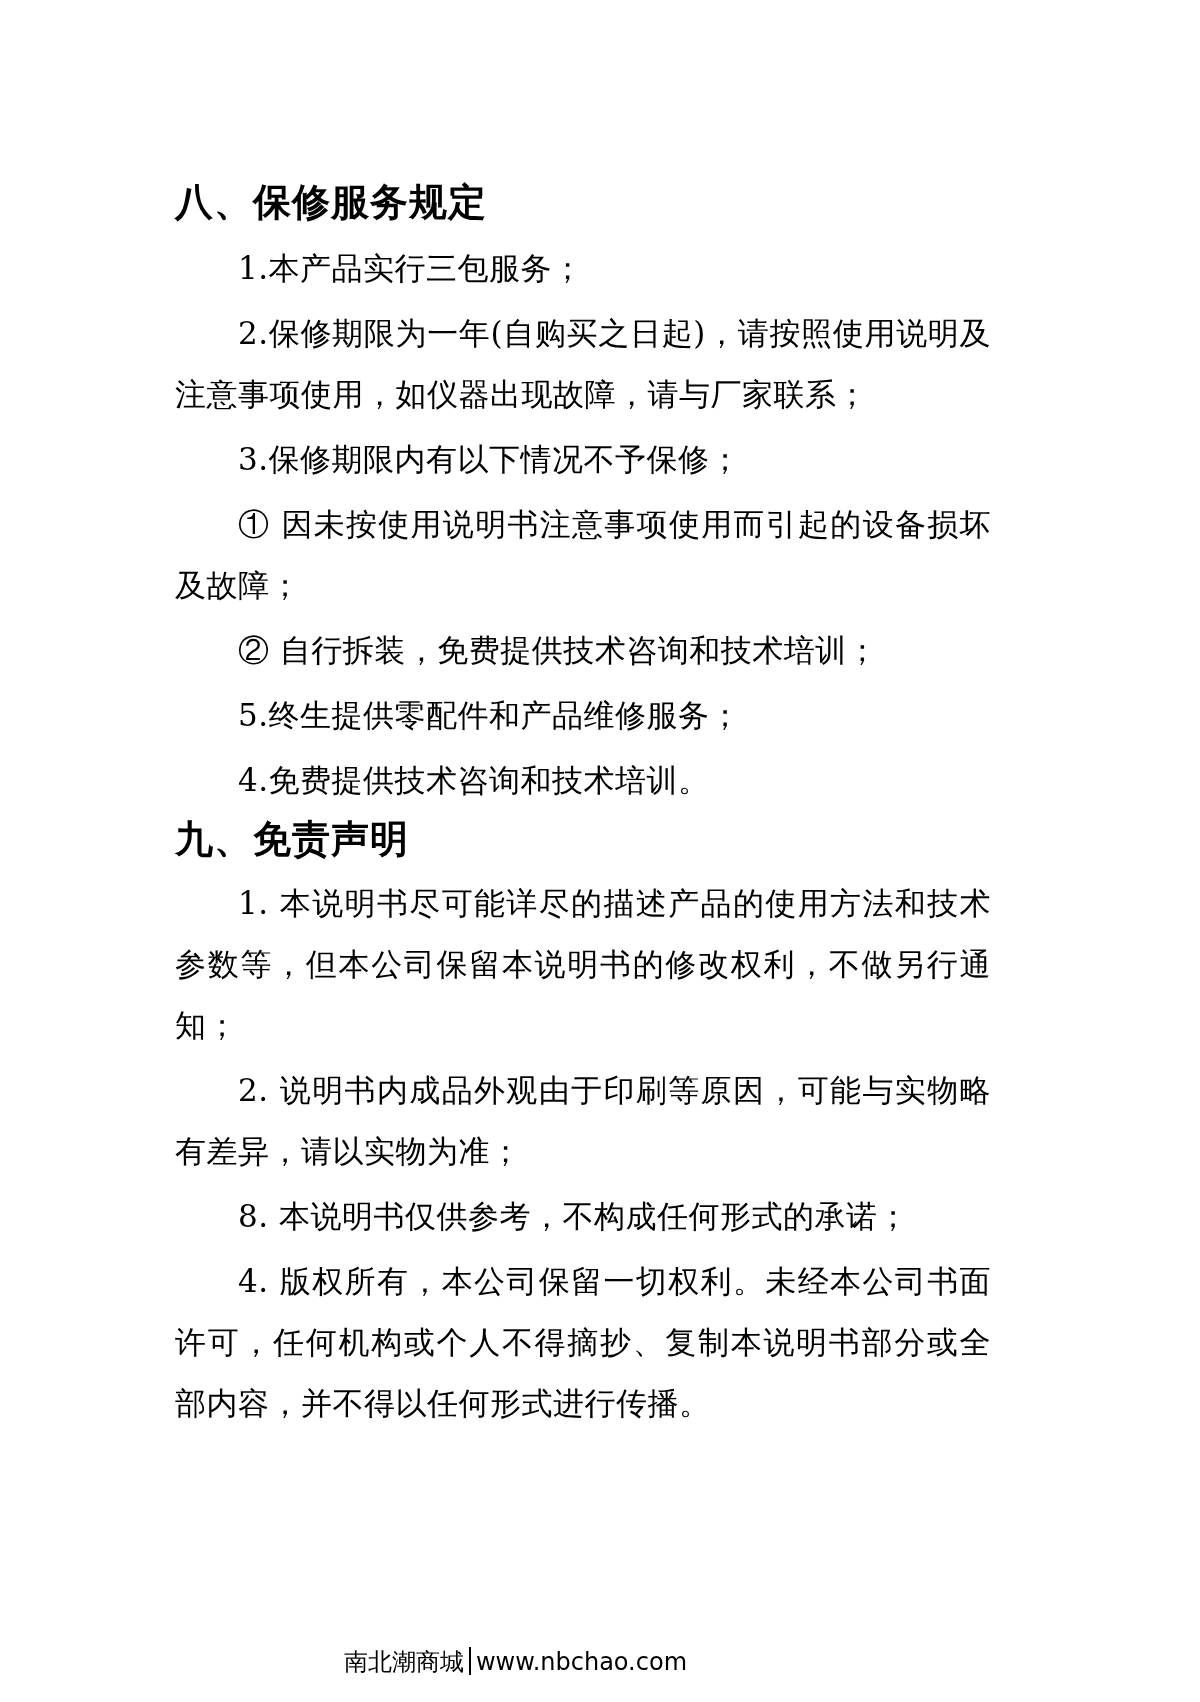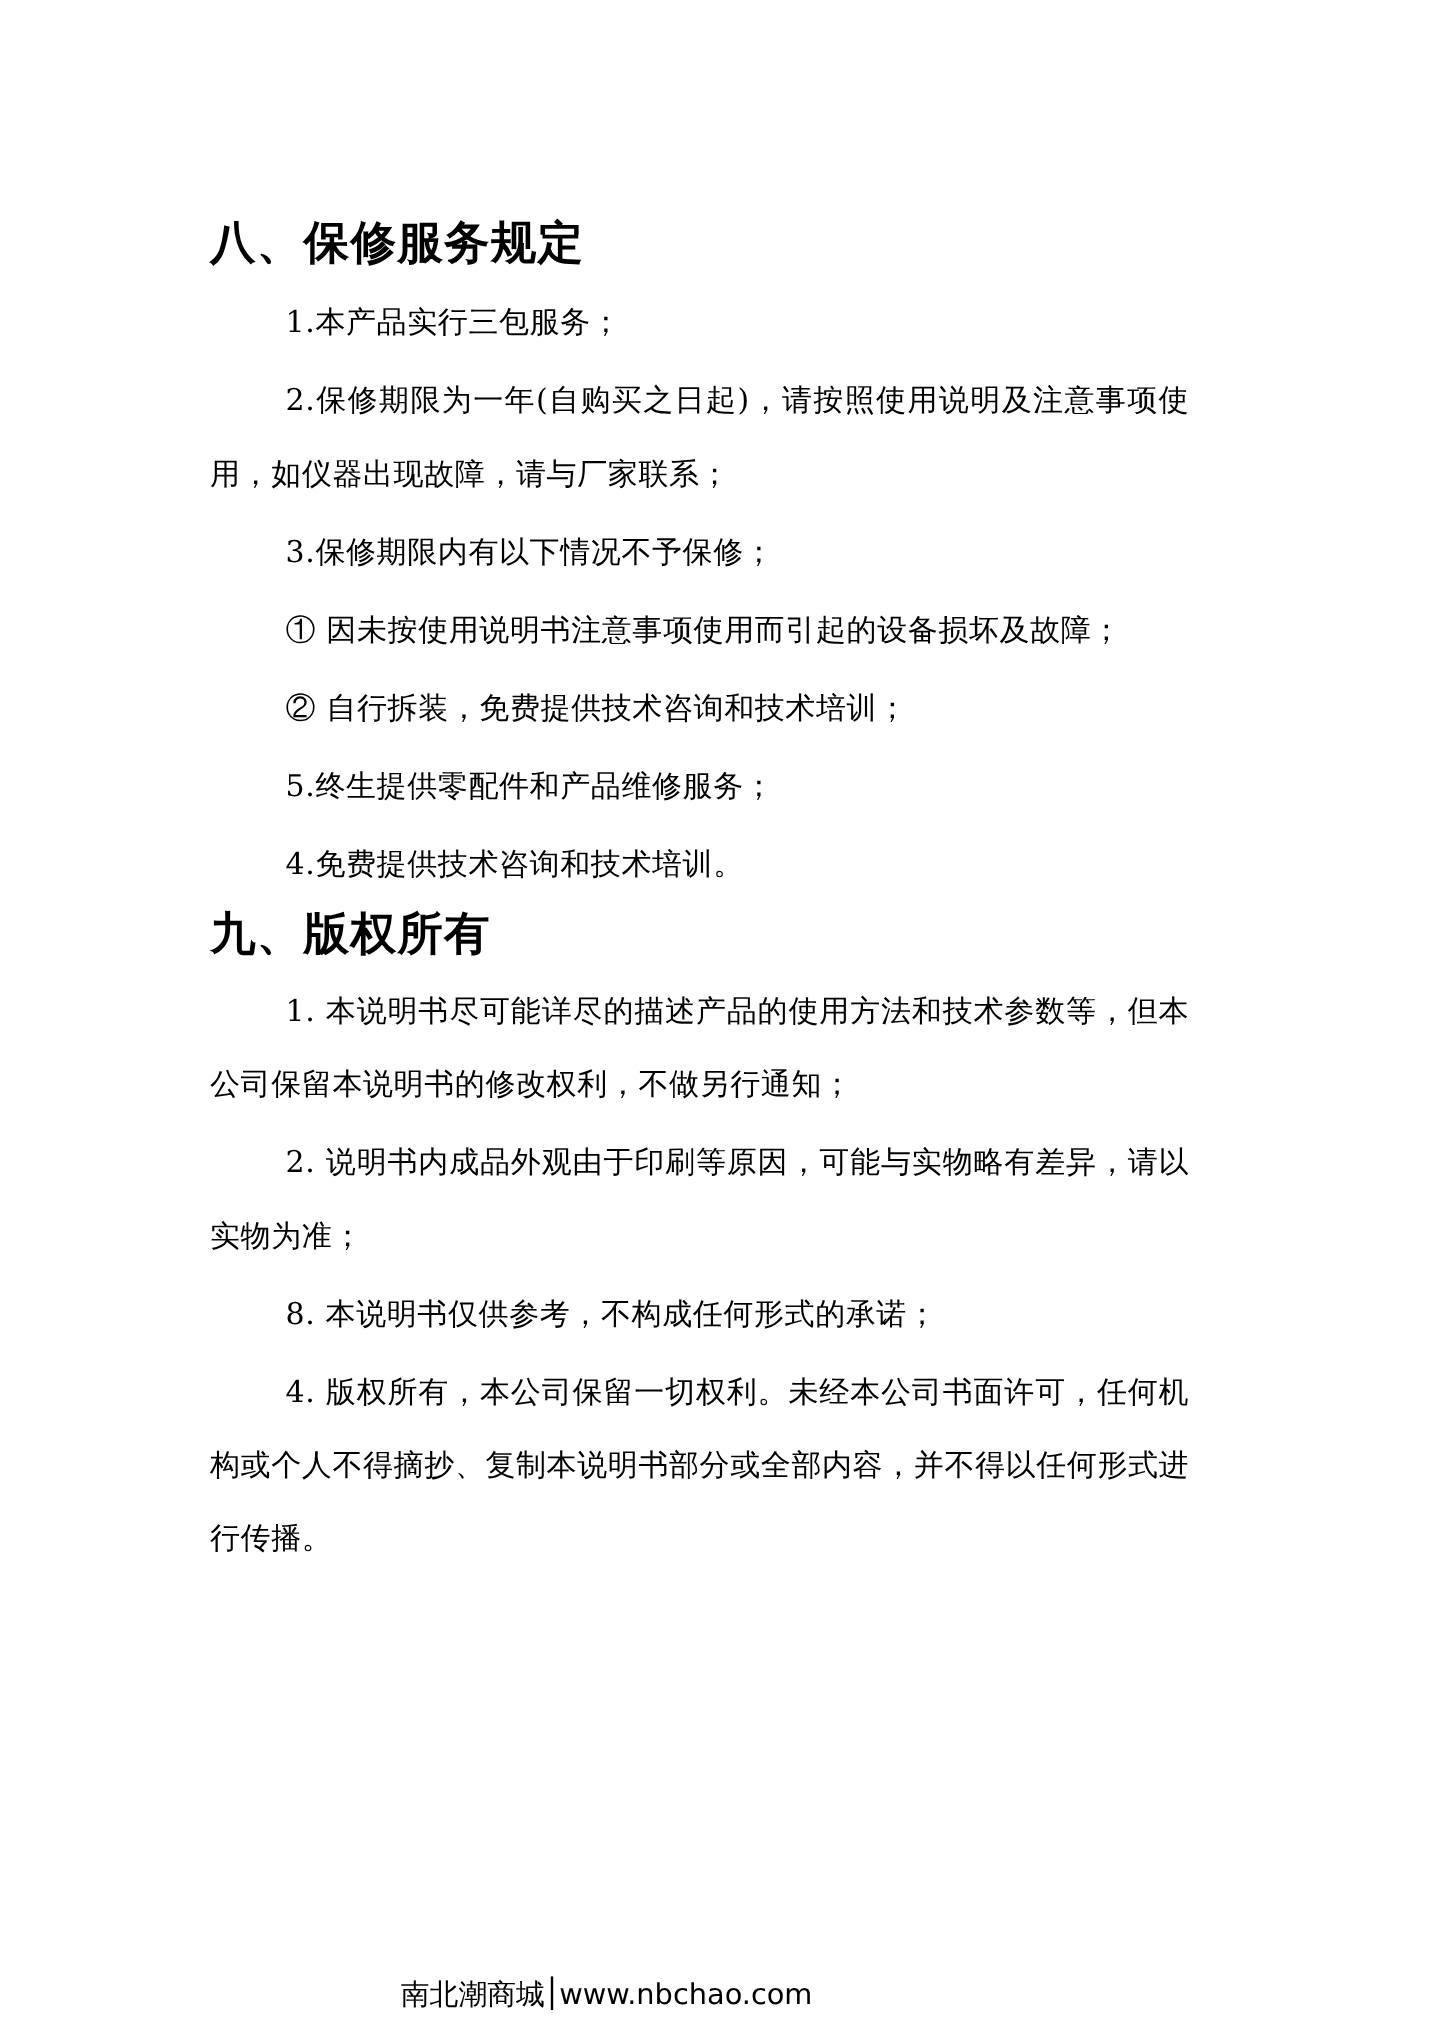--- a/index.html
+++ b/index.html
@@ -25,30 +25,30 @@
       font-weight: bold;
       font-size: 38px;
       line-height: 56px;
       height: 56px;
       letter-spacing: 1px;
       white-space: nowrap;
     }
     .heading.h1 { margin-bottom: 8px; }
     .heading.h2 { margin-top: -4px; margin-bottom: 6px; }
     .para {
-      font-size: 25px;
+      font-size: 31px;
       line-height: 61px;
       text-indent: 63px;
       text-align: justify;
       text-align-last: left;
       letter-spacing: 0.5px;
     }
     .footer {
       position: absolute;
-      left: 0;
+      left: 10px;
       width: 987px;
       top: 1633px;
       text-align: center;
       font-family: "DejaVu Sans", "Liberation Sans", sans-serif;
       font-size: 24px;
       line-height: 34px;
       color: #000000;
     }
     .footer .sep {
       display: inline-block;
@@ -69,21 +69,21 @@
     <p class="para">1.本产品实行三包服务；</p>
     <p class="para">2.保修期限为一年(自购买之日起)，请按照使用说明及注意事项使用，如仪器出现故障，请与厂家联系；</p>
     <p class="para">3.保修期限内有以下情况不予保修；</p>
     <p class="para">① 因未按使用说明书注意事项使用而引起的设备损坏及故障；</p>
     <p class="para">② 自行拆装，免费提供技术咨询和技术培训；</p>
     <p class="para">5.终生提供零配件和产品维修服务；</p>
     <p class="para">4.免费提供技术咨询和技术培训。</p>
   </section>
 
   <section>
-    <h1 class="heading h2">九、版权所有</h1>
+    <h1 class="heading h2">九、免责声明</h1>
     <p class="para">1. 本说明书尽可能详尽的描述产品的使用方法和技术参数等，但本公司保留本说明书的修改权利，不做另行通知；</p>
     <p class="para">2. 说明书内成品外观由于印刷等原因，可能与实物略有差异，请以实物为准；</p>
     <p class="para">8. 本说明书仅供参考，不构成任何形式的承诺；</p>
     <p class="para">4. 版权所有，本公司保留一切权利。未经本公司书面许可，任何机构或个人不得摘抄、复制本说明书部分或全部内容，并不得以任何形式进行传播。</p>
   </section>
 
 </div>
 
 <div class="footer">
   <span>南北潮商城</span><span class="sep"></span><span>www.nbchao.com</span>

